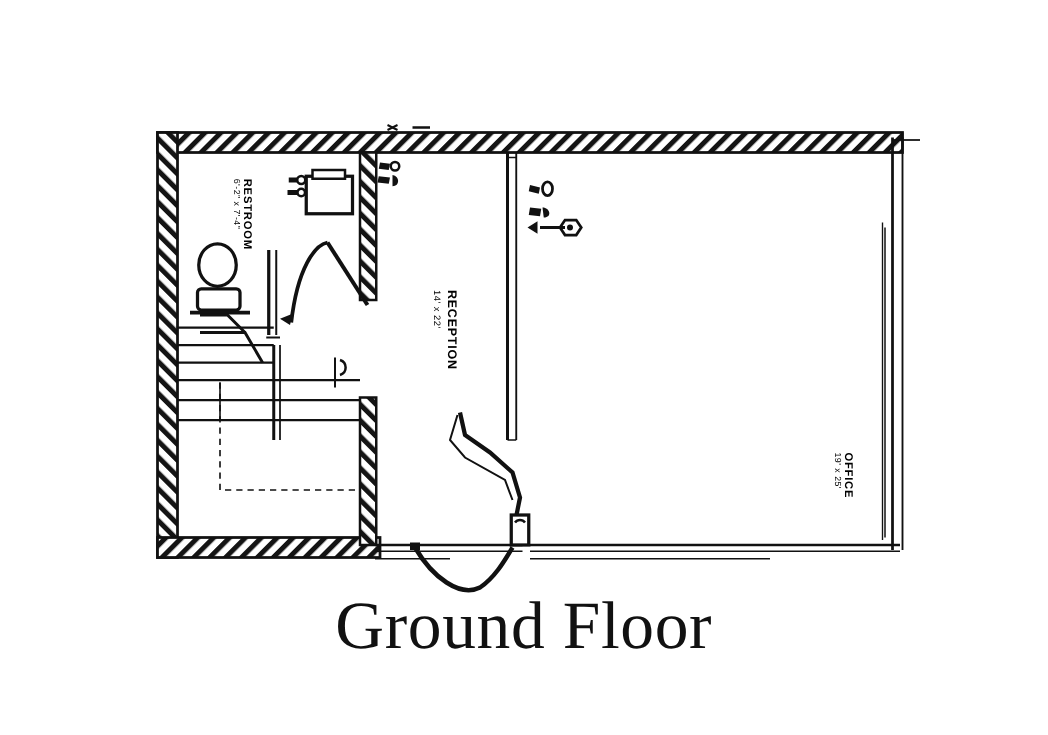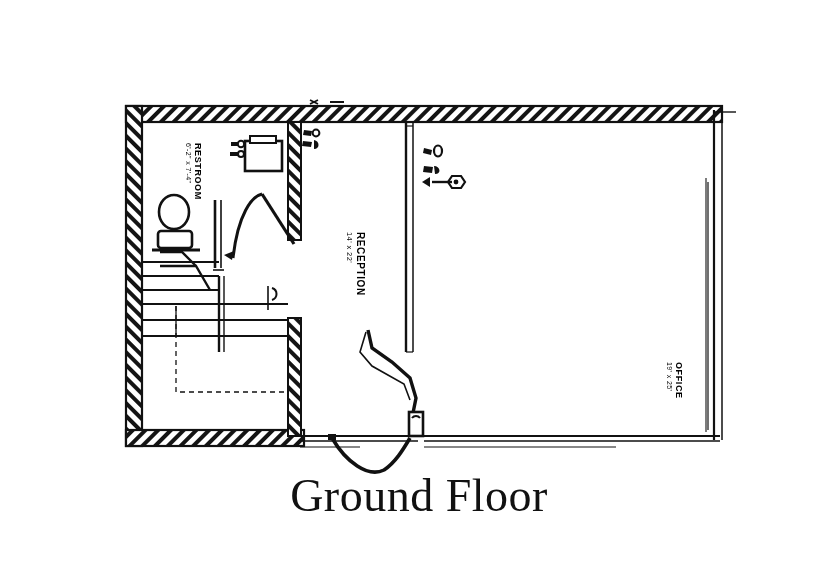--- a/index.html
+++ b/index.html
@@ -28,21 +28,21 @@
     height: 588px;
     display: block;
   }
   .plan-title {
     position: absolute;
     left: 0;
     top: 472px;
     width: 838px;
     text-align: center;
     font-family: "Liberation Serif", serif;
-    font-size: 46px;
+    font-size: 54px;
     font-weight: 400;
     letter-spacing: 0.5px;
     color: #111111;
     line-height: 1.05;
   }
   .room-label {
     position: absolute;
     color: #000000;
     font-family: "Liberation Sans", sans-serif;
     white-space: nowrap;

